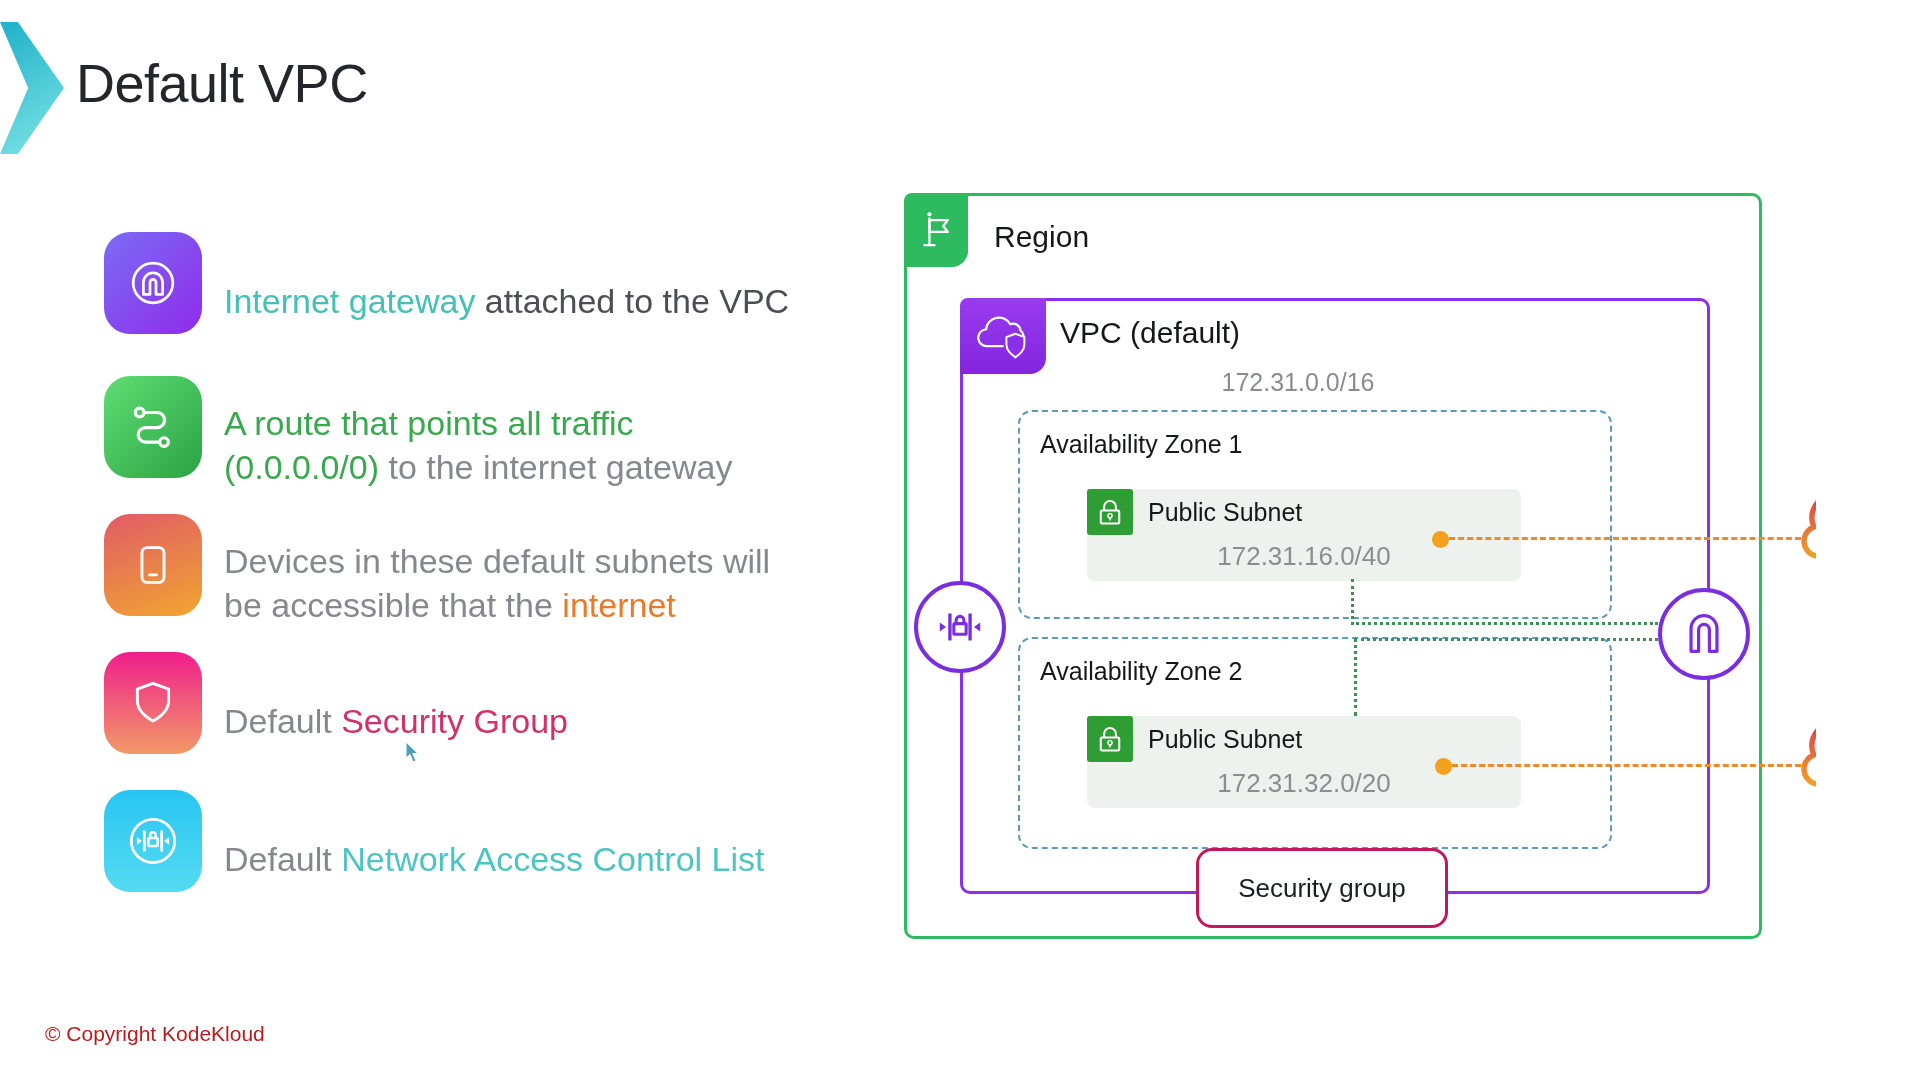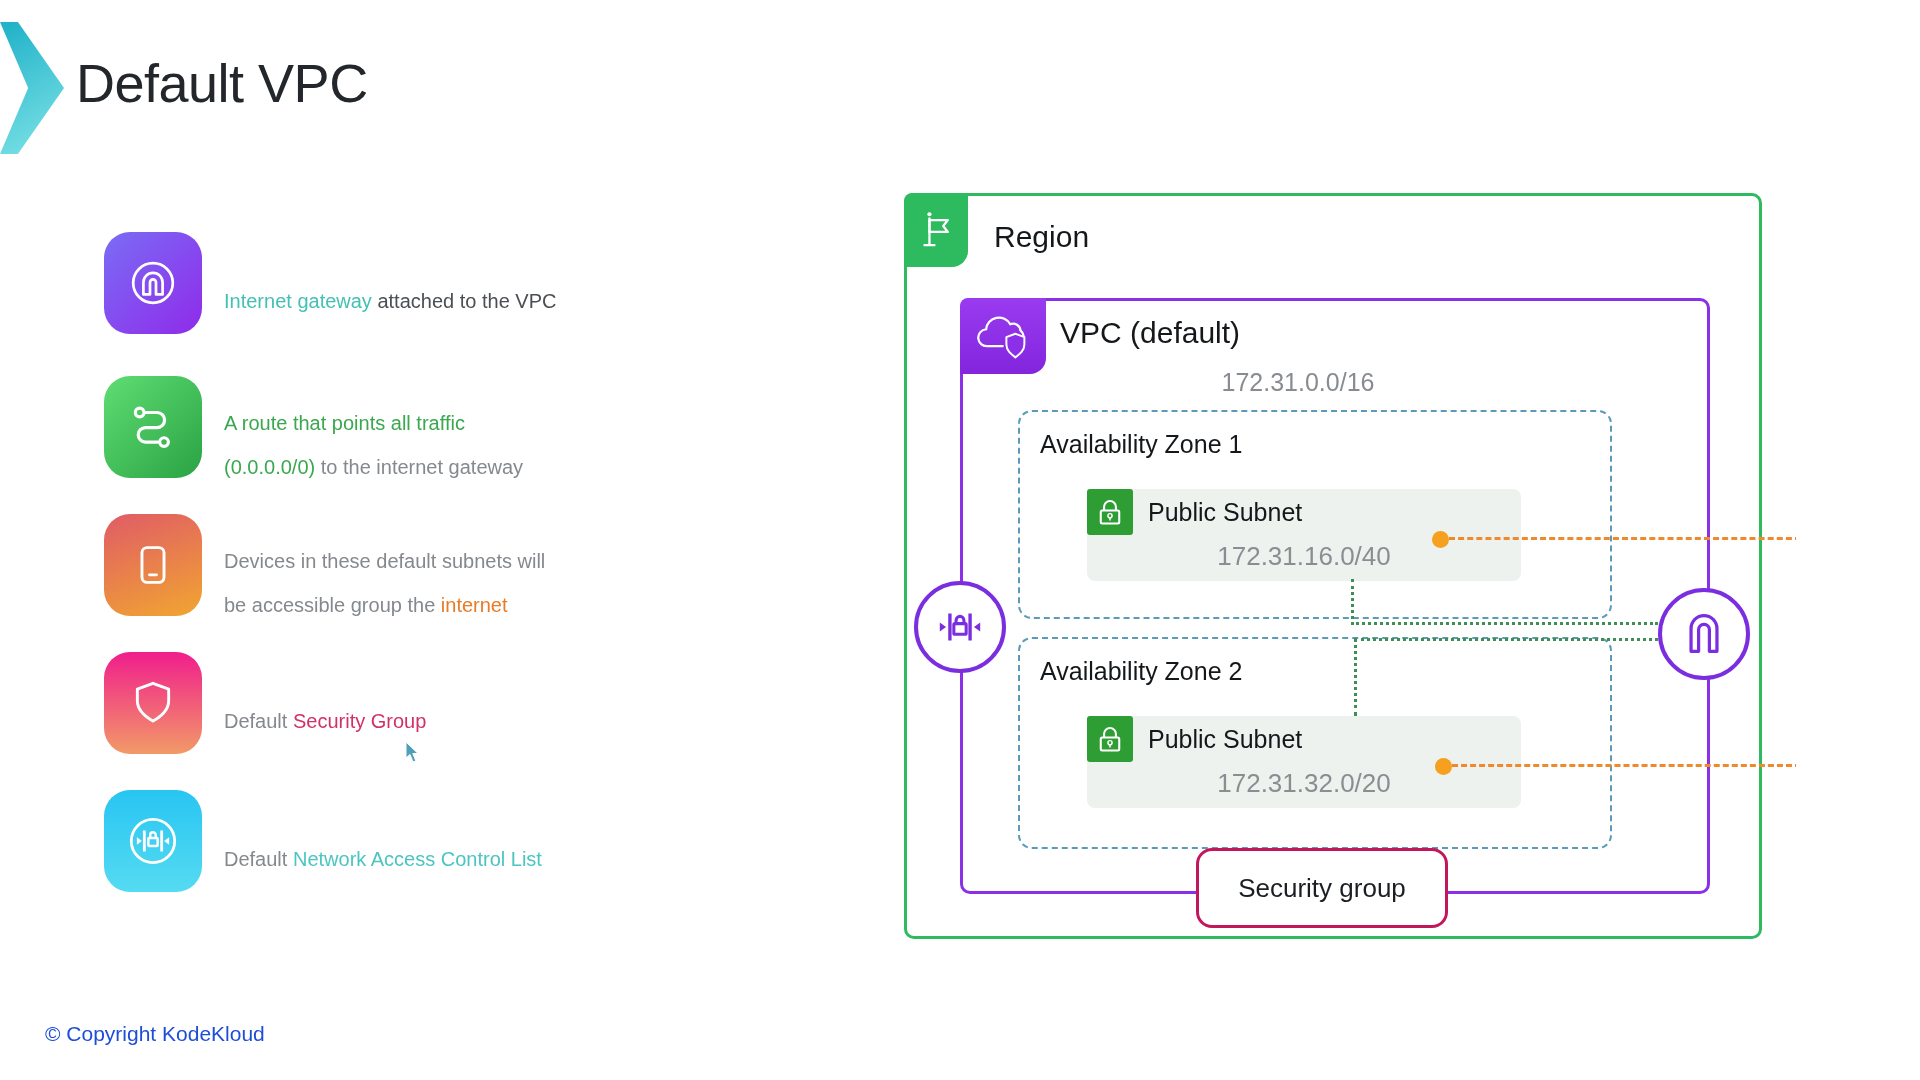--- a/index.html
+++ b/index.html
@@ -1,31 +1,31 @@
 <!DOCTYPE html>
 <html><head>
 <meta charset="utf-8">
 <style>
   html,body{margin:0;padding:0;background:#ffffff;}
   .slide{position:relative;width:1796px;height:1080px;background:#fff;overflow:hidden;
-         font-family:"Liberation Sans",sans-serif;color:#23272b;}
+         font-family:"Liberation Sans",sans-serif;color:#23272b;padding-left:20px;}
   .abs{position:absolute;}
 
   
   .chevron{position:absolute;left:0;top:22px;width:64px;height:132px;
     background:linear-gradient(150deg,#23b3c9 5%,#7ce2e6 95%);
     clip-path:polygon(0% 0%,28% 0%,100% 50%,28% 100%,0% 100%,44% 50%);}
   .title{position:absolute;left:76px;top:52px;font-size:54px;font-weight:500;color:#23272b;letter-spacing:-0.5px;}
 
   
   .bullet{position:absolute;left:104px;display:flex;align-items:center;gap:22px;height:102px;}
   .bicon{width:98px;height:102px;border-radius:26px;flex:0 0 auto;
          display:flex;align-items:center;justify-content:center;}
   .bicon svg{display:block;}
-  .btext{font-size:20px;line-height:44px;white-space:nowrap;margin-top:36px;}
+  .btext{font-size:34px;line-height:44px;white-space:nowrap;margin-top:36px;}
   .ic-purple{background:linear-gradient(135deg,#7b6cf5 0%,#8f2bea 100%);}
   .ic-green{background:linear-gradient(135deg,#5fdd73 0%,#2aa344 100%);}
   .ic-orange{background:linear-gradient(160deg,#e15f64 5%,#f0a233 95%);}
   .ic-pink{background:linear-gradient(180deg,#f01e8c 0%,#f29a67 100%);}
   .ic-cyan{background:linear-gradient(180deg,#28c5f2 0%,#55dbf2 100%);}
   .t-teal{color:#45c0b5;} .t-green{color:#3aa84f;text-align:center;} .t-gray{color:#85898d;}
   .t-darkgray{color:#4b4f54;} .t-orange{color:#e97b28;} .t-pink{color:#d2306a;} .t-cyan{color:#4cc5c2;}
 
   
   .region-box{left:904px;top:193px;width:852px;height:740px;border:3px solid #2eba5e;border-radius:10px;}
@@ -61,21 +61,21 @@
   .pcircle{width:92px;height:92px;border-radius:50%;background:#fff;border:4px solid #7b2ee0;z-index:6;
            display:flex;align-items:center;justify-content:center;box-sizing:border-box;}
   .nacl-circle{left:914px;top:581px;}
   .igw-circle{left:1658px;top:588px;}
 
   .sg-box{left:1196px;top:848px;width:246px;height:74px;background:#fff;border:3px solid #c2185b;
           border-radius:16px;z-index:6;display:flex;align-items:center;justify-content:center;
           font-size:26px;color:#1b1f23;}
 
   .cloud{z-index:3;}
-  .copyright{left:45px;top:1022px;font-size:21px;color:#1d4ed8;}
+  .copyright{left:45px;top:1022px;font-size:21px;color:#b91c1c;}
   .cursor{left:405px;top:742px;z-index:9;}
 </style>
 </head>
 <body>
 
 <div class="slide">
 
   <div class="chevron"></div>
   <div class="title">Default VPC</div>
 
@@ -105,21 +105,21 @@
 
   <div class="bullet" style="top:514px;">
     <div class="bicon ic-orange">
       <svg width="58" height="58" viewBox="0 0 100 100" fill="none" stroke="#fff" stroke-width="5" stroke-linecap="round">
         <rect x="31" y="20" width="38" height="60" rx="9"></rect>
         <path d="M44 67 H56"></path>
       </svg>
     </div>
     <div class="btext t-gray">
       <div><span>Devices in these default subnets will</span></div>
-      <div><span>be accessible group the </span><span class="t-orange">internet</span></div>
+      <div><span>be accessible that the </span><span class="t-orange">internet</span></div>
     </div>
   </div>
 
   <div class="bullet" style="top:652px;">
     <div class="bicon ic-pink">
       <svg width="58" height="58" viewBox="0 0 100 100" fill="none" stroke="#fff" stroke-width="5" stroke-linejoin="round">
         <path d="M50 16 L77 26 V46 C77 61 66 72 50 81 C34 72 23 61 23 46 V26 Z"></path>
       </svg>
     </div>
     <div class="btext"><span class="t-gray">Default </span><span class="t-pink">Security Group</span></div>

